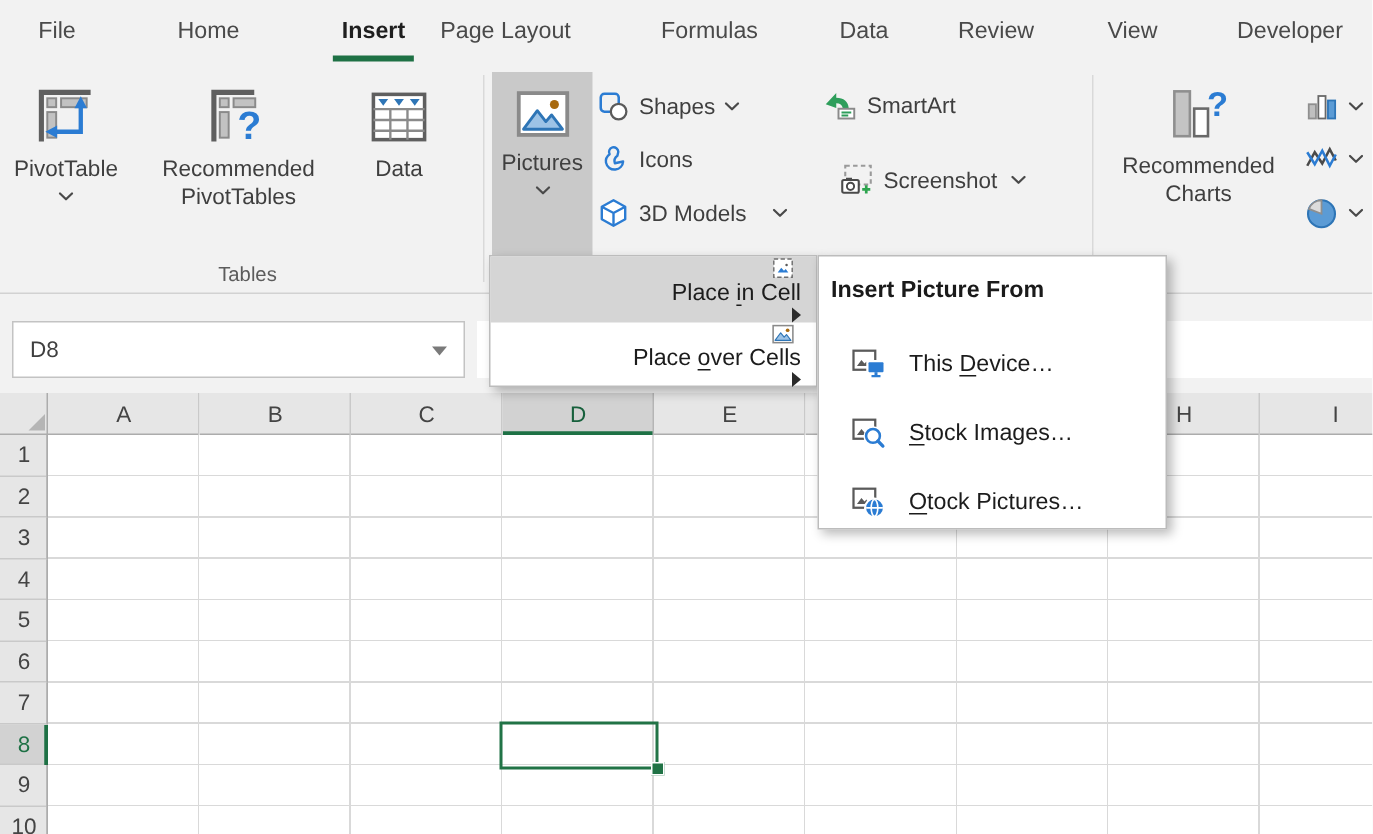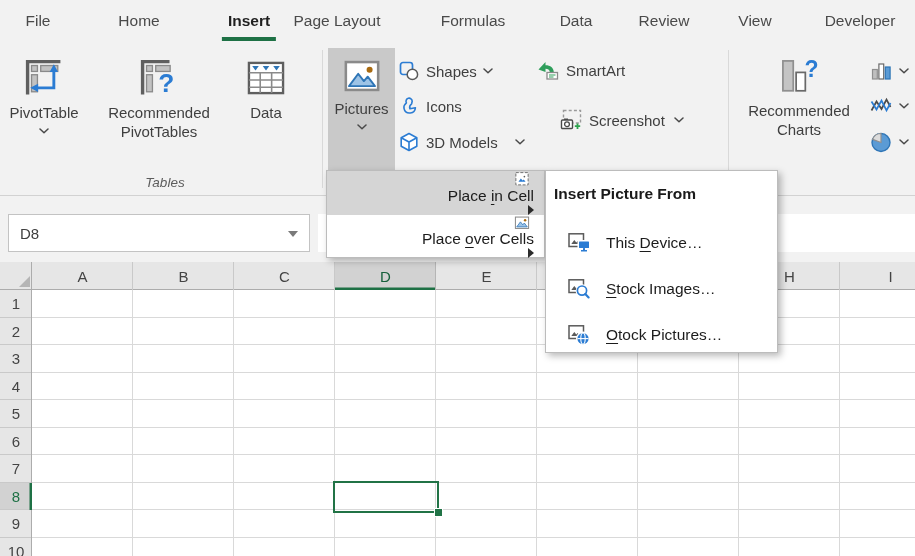--- a/index.html
+++ b/index.html
@@ -228,21 +228,21 @@
           <use href="#i-recpivot"></use>
         </svg>
       <div class="blabel" style="width:140px;">Recommended PivotTables</div>
     </div>
     <div class="bigbtn" style="left:234px;width:64px;">
       <svg class="ic42">
           <use href="#i-table"></use>
         </svg>
       <div class="blabel">Data</div>
     </div>
-    <div class="grouplabel" style="left:70px;width:190px;font-style:italic;">Tables</div>
+    <div class="grouplabel" style="left:70px;width:190px;">Tables</div>
     <div class="vdiv" style="left:322px;"></div>
 
     <div class="bigbtn pressed" style="left:328px;width:67px;">
       <svg class="ic38">
           <use href="#i-pic"></use>
         </svg>
       <div class="blabel">Pictures</div>
       <svg class="chev">
           <use href="#i-chev"></use>
         </svg>
@@ -264,21 +264,21 @@
     </div>
     <div class="smallbtn" style="left:399px;top:84px;">
       <svg class="ic20">
           <use href="#i-cube"></use>
         </svg>
       <span>3D Models</span>
       <svg class="chev" style="margin-left:10px;">
           <use href="#i-chev"></use>
         </svg>
     </div>
-    <div class="smallbtn" style="left:537px;top:12px;text-align:right;">
+    <div class="smallbtn" style="left:549px;top:12px;text-align:right;">
       <svg class="ic22">
           <use href="#i-smartart"></use>
         </svg>
       <span>SmartArt</span>
     </div>
     <div class="smallbtn" style="left:560px;top:62px;text-align:right;">
       <svg class="ic22">
           <use href="#i-screenshot"></use>
         </svg>
       <span>Screenshot</span>

